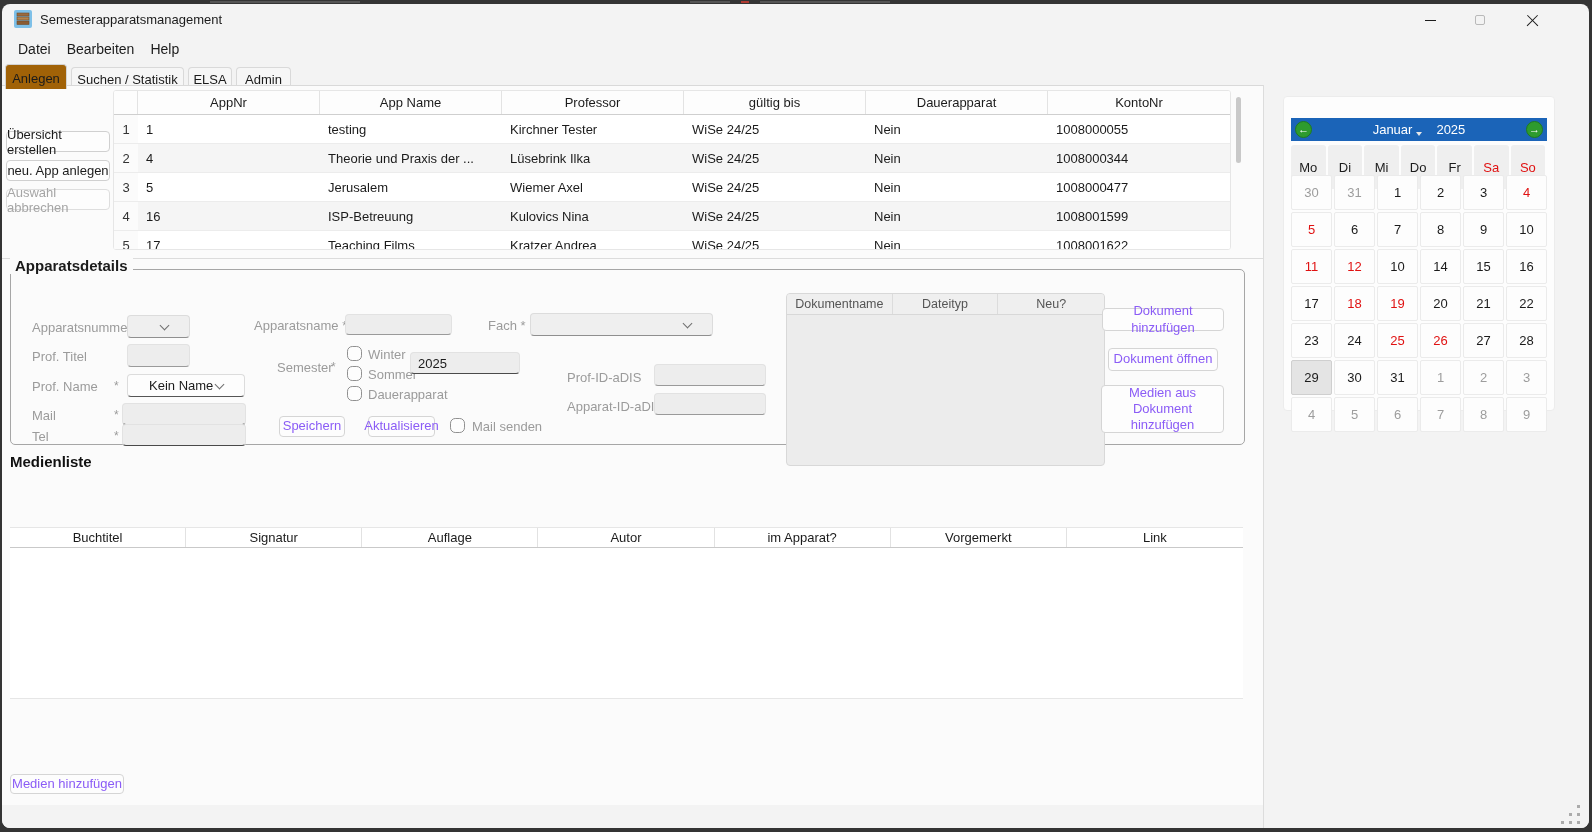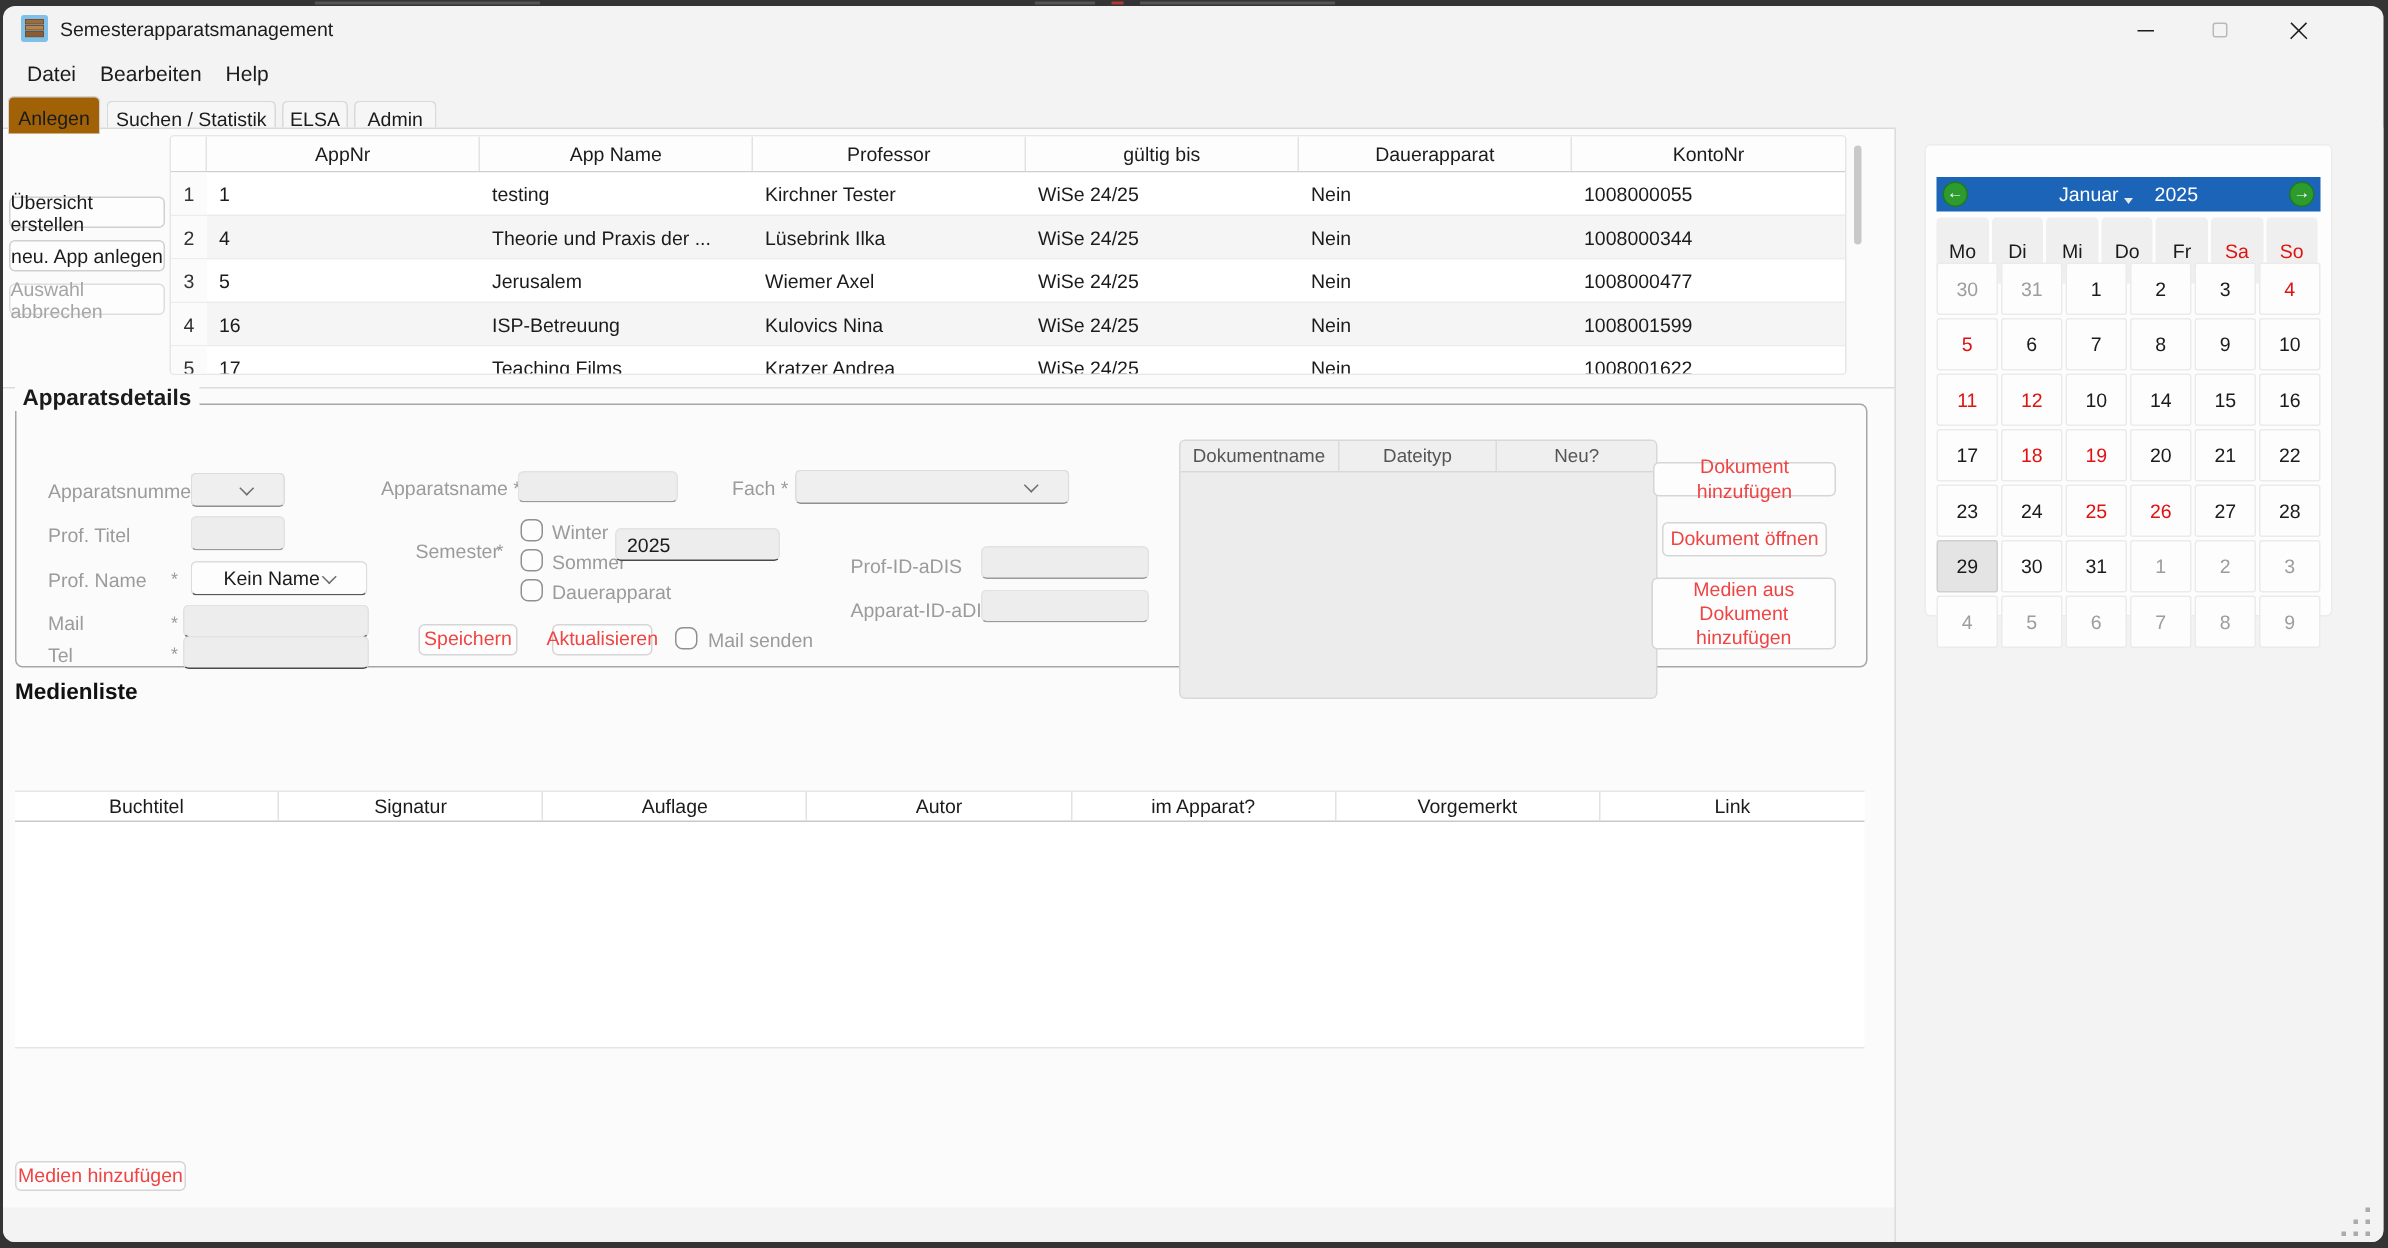--- a/index.html
+++ b/index.html
@@ -72,21 +72,21 @@
          border-radius:4px; font-size:13px; color:#1b1b1b; display:flex; align-items:center; padding:0 7px; }
   .inp.strong { border-bottom-color:#4a4a4a; }
   .combo { position:absolute; background:#efefef; border:1px solid #dcdcdc; border-bottom:1.6px solid #8f8f8f;
            border-radius:4px; font-size:13px; color:#1b1b1b; display:flex; align-items:center;
            justify-content:space-between; padding:0 21px; }
   .combo.lit { background:#fdfdfd; border-bottom-color:#555; }
   .chev { width:7px; height:7px; border-right:1.4px solid #6f6f6f; border-bottom:1.4px solid #6f6f6f;
           transform:rotate(45deg); margin-top:-3px; flex:0 0 auto; }
   .radio { position:absolute; width:15px; height:15px; border:1.5px solid #909090; border-radius:35%; background:#fdfdfd; }
   .btn { position:absolute; background:#fdfdfd; border:1px solid #d5d5d5; border-radius:4px;
-         font-size:13px; color:#ef4444; display:flex; align-items:center; justify-content:center; text-align:center; line-height:1.25; }
+         font-size:13px; color:#8b5cf6; display:flex; align-items:center; justify-content:center; text-align:center; line-height:1.25; }
 
   
   .docs { position:absolute; left:784px; top:208px; width:319px; height:173px; background:#ececec;
           border:1px solid #d8d8d8; border-radius:4px; overflow:hidden; }
   .docs-header { display:grid; grid-template-columns:repeat(3,1fr); height:21px; background:#efefef; border-bottom:1px solid #d8d8d8; }
   .docs-header .hcell { display:flex; align-items:center; justify-content:center; font-size:12.5px; color:#555;
                         border-right:1px solid #dcdcdc; }
   .docs-header .hcell:last-child { border-right:none; }
 
   

